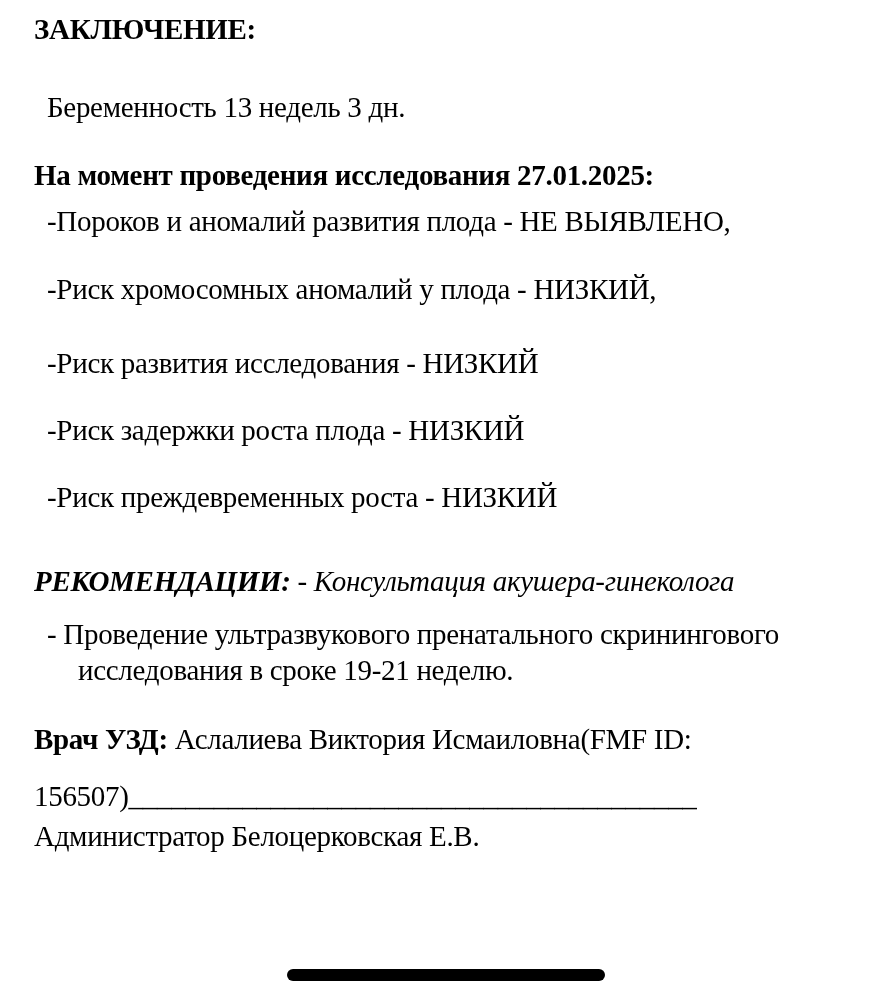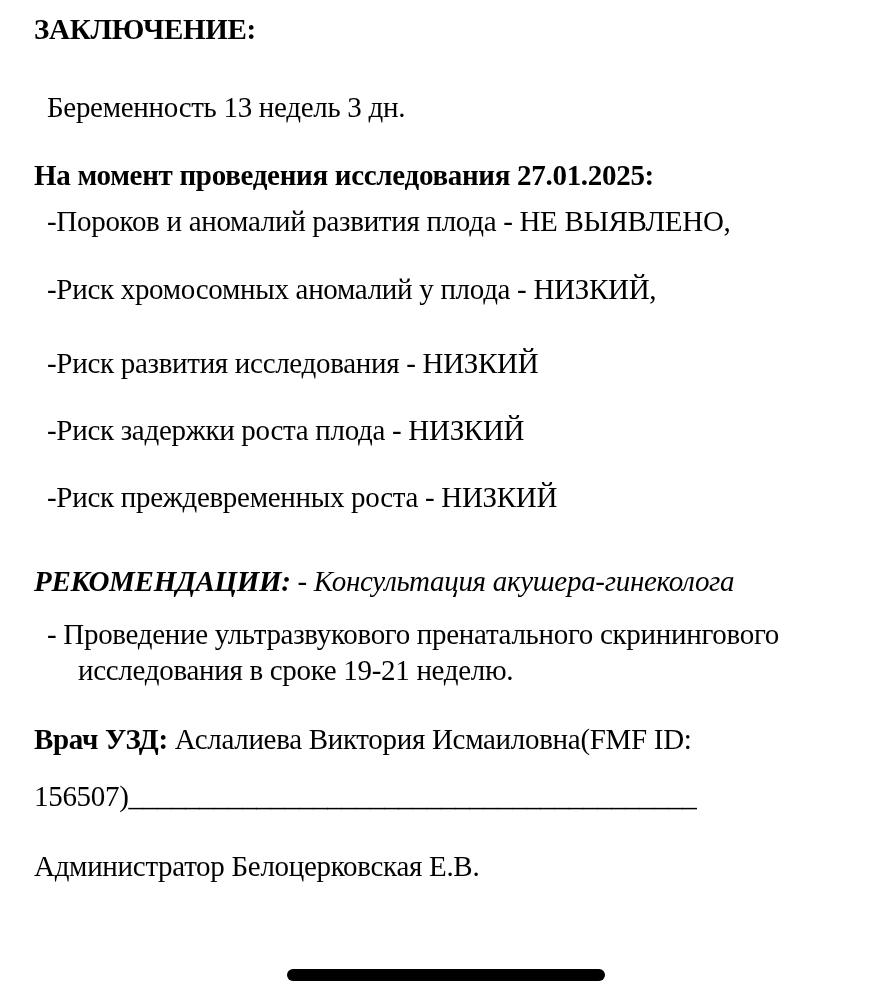--- a/index.html
+++ b/index.html
@@ -57,16 +57,16 @@
   </div>
 
   <div class="line indent" style="top:617px;">- Проведение ультразвукового пренатального скринингового</div>
   <div class="line" style="top:653px;margin-left:44px;">исследования в сроке 19-21 неделю.</div>
 
   <div class="line" style="top:722px;">
     <span class="bold">Врач УЗД:</span><span> Аслалиева Виктория Исмаиловна(FMF ID:</span>
   </div>
   <div class="line" style="top:757px;margin-top:22px;">156507)________________________________________</div>
 
-  <div class="line" style="top:849px;">Администратор Белоцерковская Е.В.</div>
+  <div class="line" style="top:819px;">Администратор Белоцерковская Е.В.</div>
 </div>
 
 <div class="home-indicator"></div>
 
 </body></html>

